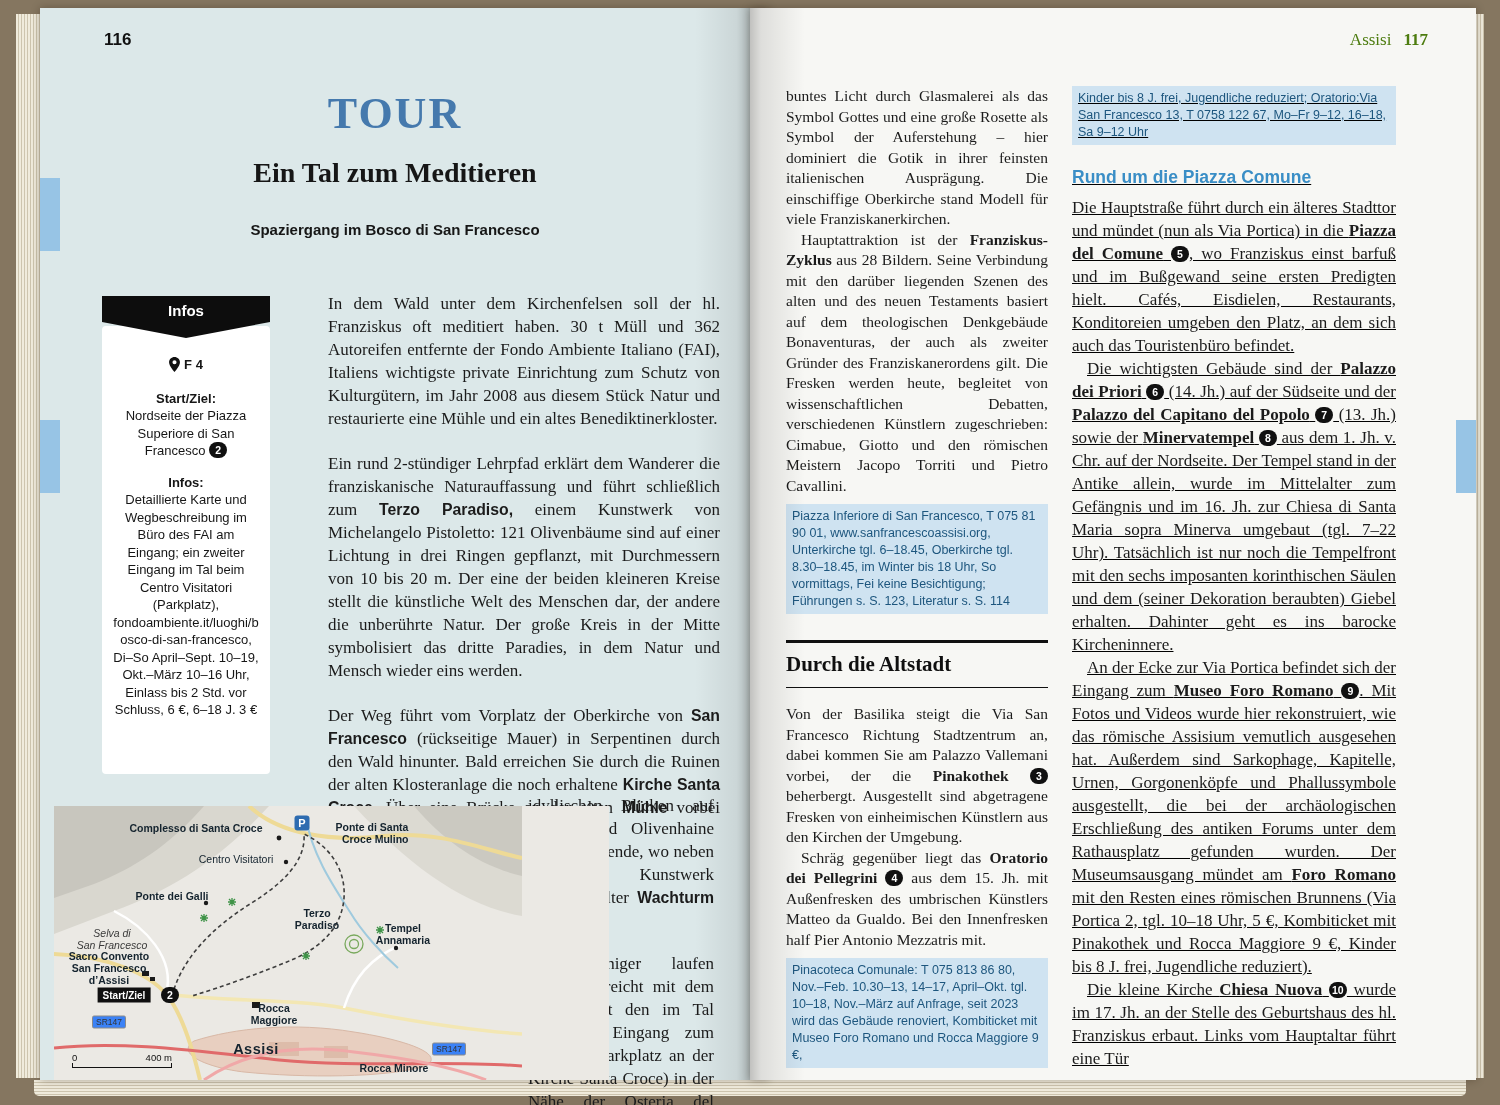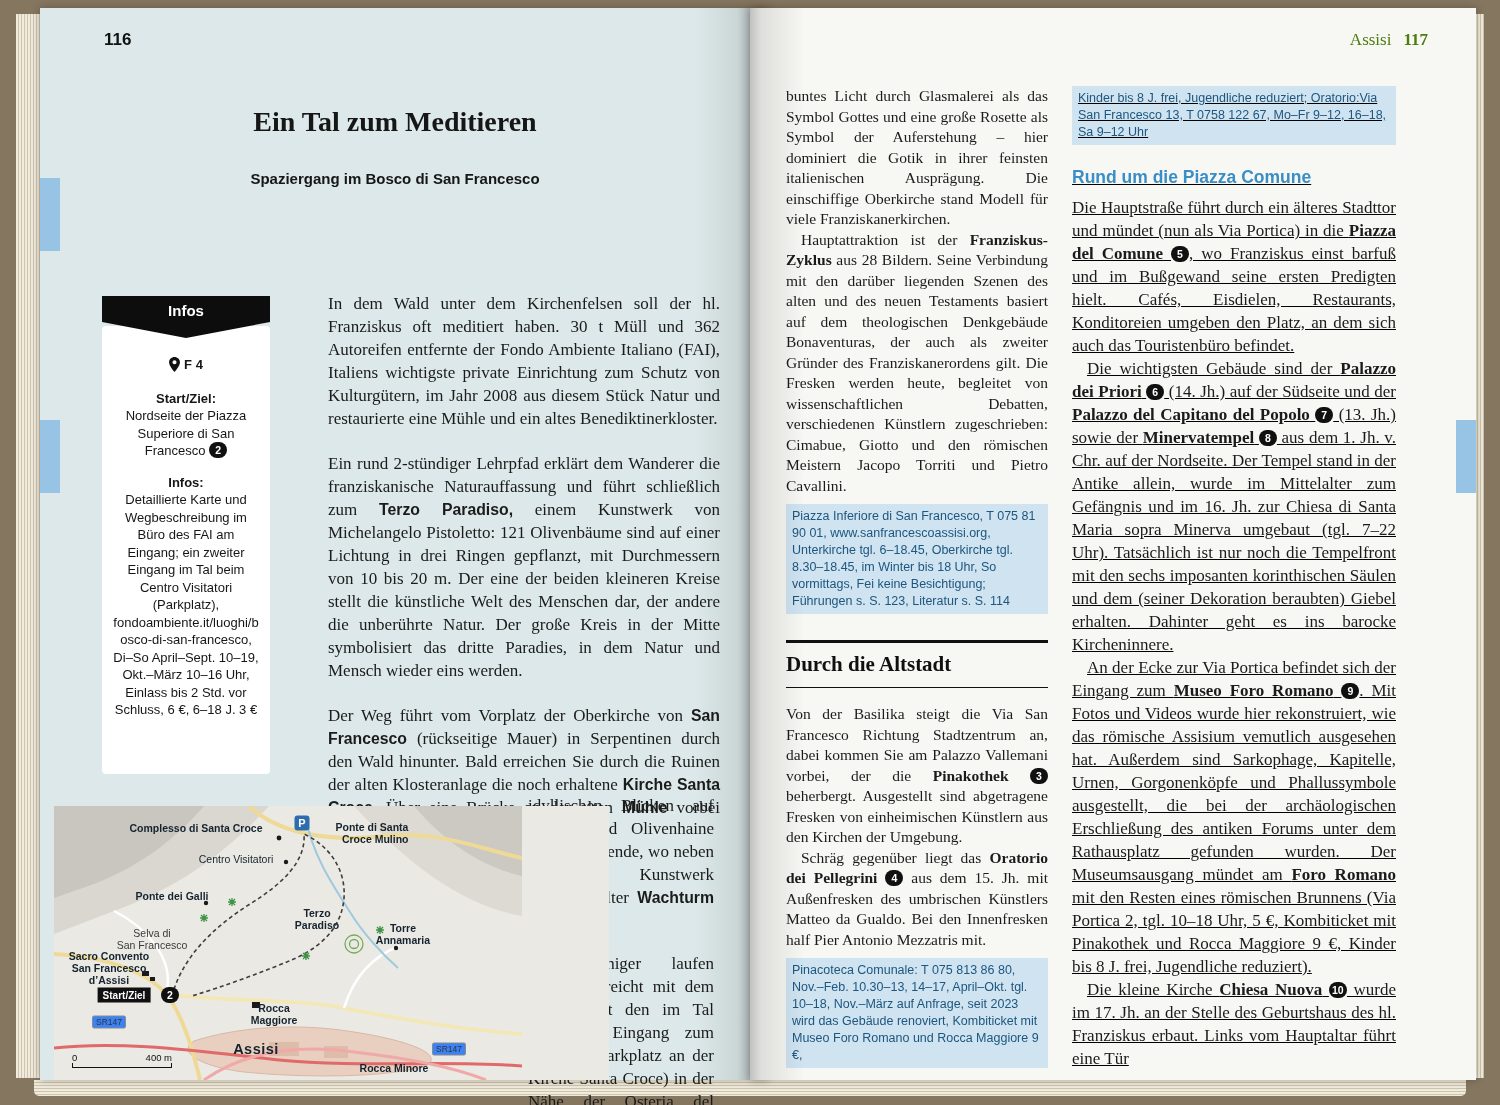--- a/index.html
+++ b/index.html
@@ -45,21 +45,21 @@
   
   .main-col{position:absolute;left:288px;top:284px;width:392px;}
   .narrow-col{position:absolute;left:488px;top:786px;width:186px;}
   .narrow-col .para{margin-bottom:20px;}
   
   .map{position:absolute;left:14px;top:798px;width:555px;height:274px;background:#ebe9e4;overflow:hidden;}
   .map svg{position:absolute;left:0;top:0;}
   .mlabel{position:absolute;font:bold 10.5px/12px "Liberation Sans",sans-serif;color:#14232e;text-align:center;
         white-space:pre-line;transform:translate(-50%,-50%);}
   .mlabel.regular{font-weight:normal;}
-  .mlabel.italic{font-weight:normal;color:#3a3a3a;margin-left:40px;}
+  .mlabel.italic{font-weight:normal;font-style:italic;color:#3a3a3a;}
   .mlabel.big{font-size:14.5px;letter-spacing:.5px;}
   .startziel{position:absolute;background:#101010;color:#fff;font:bold 10px/15px "Liberation Sans",sans-serif;
         padding:0 5px;transform:translate(-50%,-50%);}
   .map-badge{position:absolute;transform:translate(-50%,-50%);}
   .p-icon{position:absolute;width:15px;height:15px;background:#2e6cb0;color:#fff;border-radius:3px;
         font:bold 11px/15px "Liberation Sans",sans-serif;text-align:center;transform:translate(-50%,-50%);}
   .shield{position:absolute;background:#3b82f6;border:1px solid #8a8a8a;font:8.5px/11px "Liberation Sans",sans-serif;
         padding:0 3px;color:#333;border-radius:2px;transform:translate(-50%,-50%);}
   .scalebar{position:absolute;left:18px;top:246px;width:100px;font:9.5px/11px "Liberation Sans",sans-serif;color:#111;}
   .scalebar .nums{display:flex;justify-content:space-between;}
@@ -84,20 +84,21 @@
   <div class="stack-right"></div>
   <div class="stack-bottom"></div>
 
   <div class="page page-left">
     <div class="tab" style="left:0;top:170px;"></div>
     <div class="tab" style="left:0;top:412px;"></div>
 
     <div class="pagenum-left">116</div>
 
     <div class="title-block">
+      <div class="kicker">TOUR</div>
       <div class="main-title">Ein Tal zum Meditieren</div>
       <div class="subtitle">Spaziergang im Bosco di San Francesco</div>
     </div>
 
     <div class="infobox">
       <div class="infobox-banner">Infos</div>
       <div class="infobox-body">
         <div class="gridref">
           <svg width="11" height="15" viewBox="0 0 16 22">
               <path fill="#111" d="M8 0C3.6 0 0 3.4 0 7.6 0 13.3 8 22 8 22s8-8.7 8-14.4C16 3.4 12.4 0 8 0zm0 10.6a3 3 0 1 1 0-6 3 3 0 0 1 0 6z"></path>
@@ -176,21 +177,21 @@
       </svg>
 
       <div class="mlabel" style="left:142px;top:22px;">Complesso di Santa Croce</div>
       <div class="mlabel" style="left:318px;top:27px;text-align:right;">Ponte di Santa
 Croce Mulino</div>
       <div class="p-icon" style="left:248px;top:17px;">P</div>
       <div class="mlabel regular" style="left:182px;top:53px;">Centro Visitatori</div>
       <div class="mlabel" style="left:118px;top:90px;">Ponte dei Galli</div>
       <div class="mlabel" style="left:263px;top:113px;">Terzo
 Paradiso</div>
-      <div class="mlabel" style="left:349px;top:128px;">Torre
+      <div class="mlabel" style="left:349px;top:128px;">Tempel
 Annamaria</div>
       <div class="mlabel italic" style="left:58px;top:133px;">Selva di
 San Francesco</div>
       <div class="mlabel" style="left:55px;top:162px;">Sacro Convento
 San Francesco
 d’Assisi</div>
       <div class="startziel" style="left:70px;top:189px;">Start/Ziel</div>
       <div class="map-badge" style="left:116px;top:189px;"><span class="badge">2</span></div>
       <div class="mlabel" style="left:220px;top:208px;">Rocca
 Maggiore</div>

